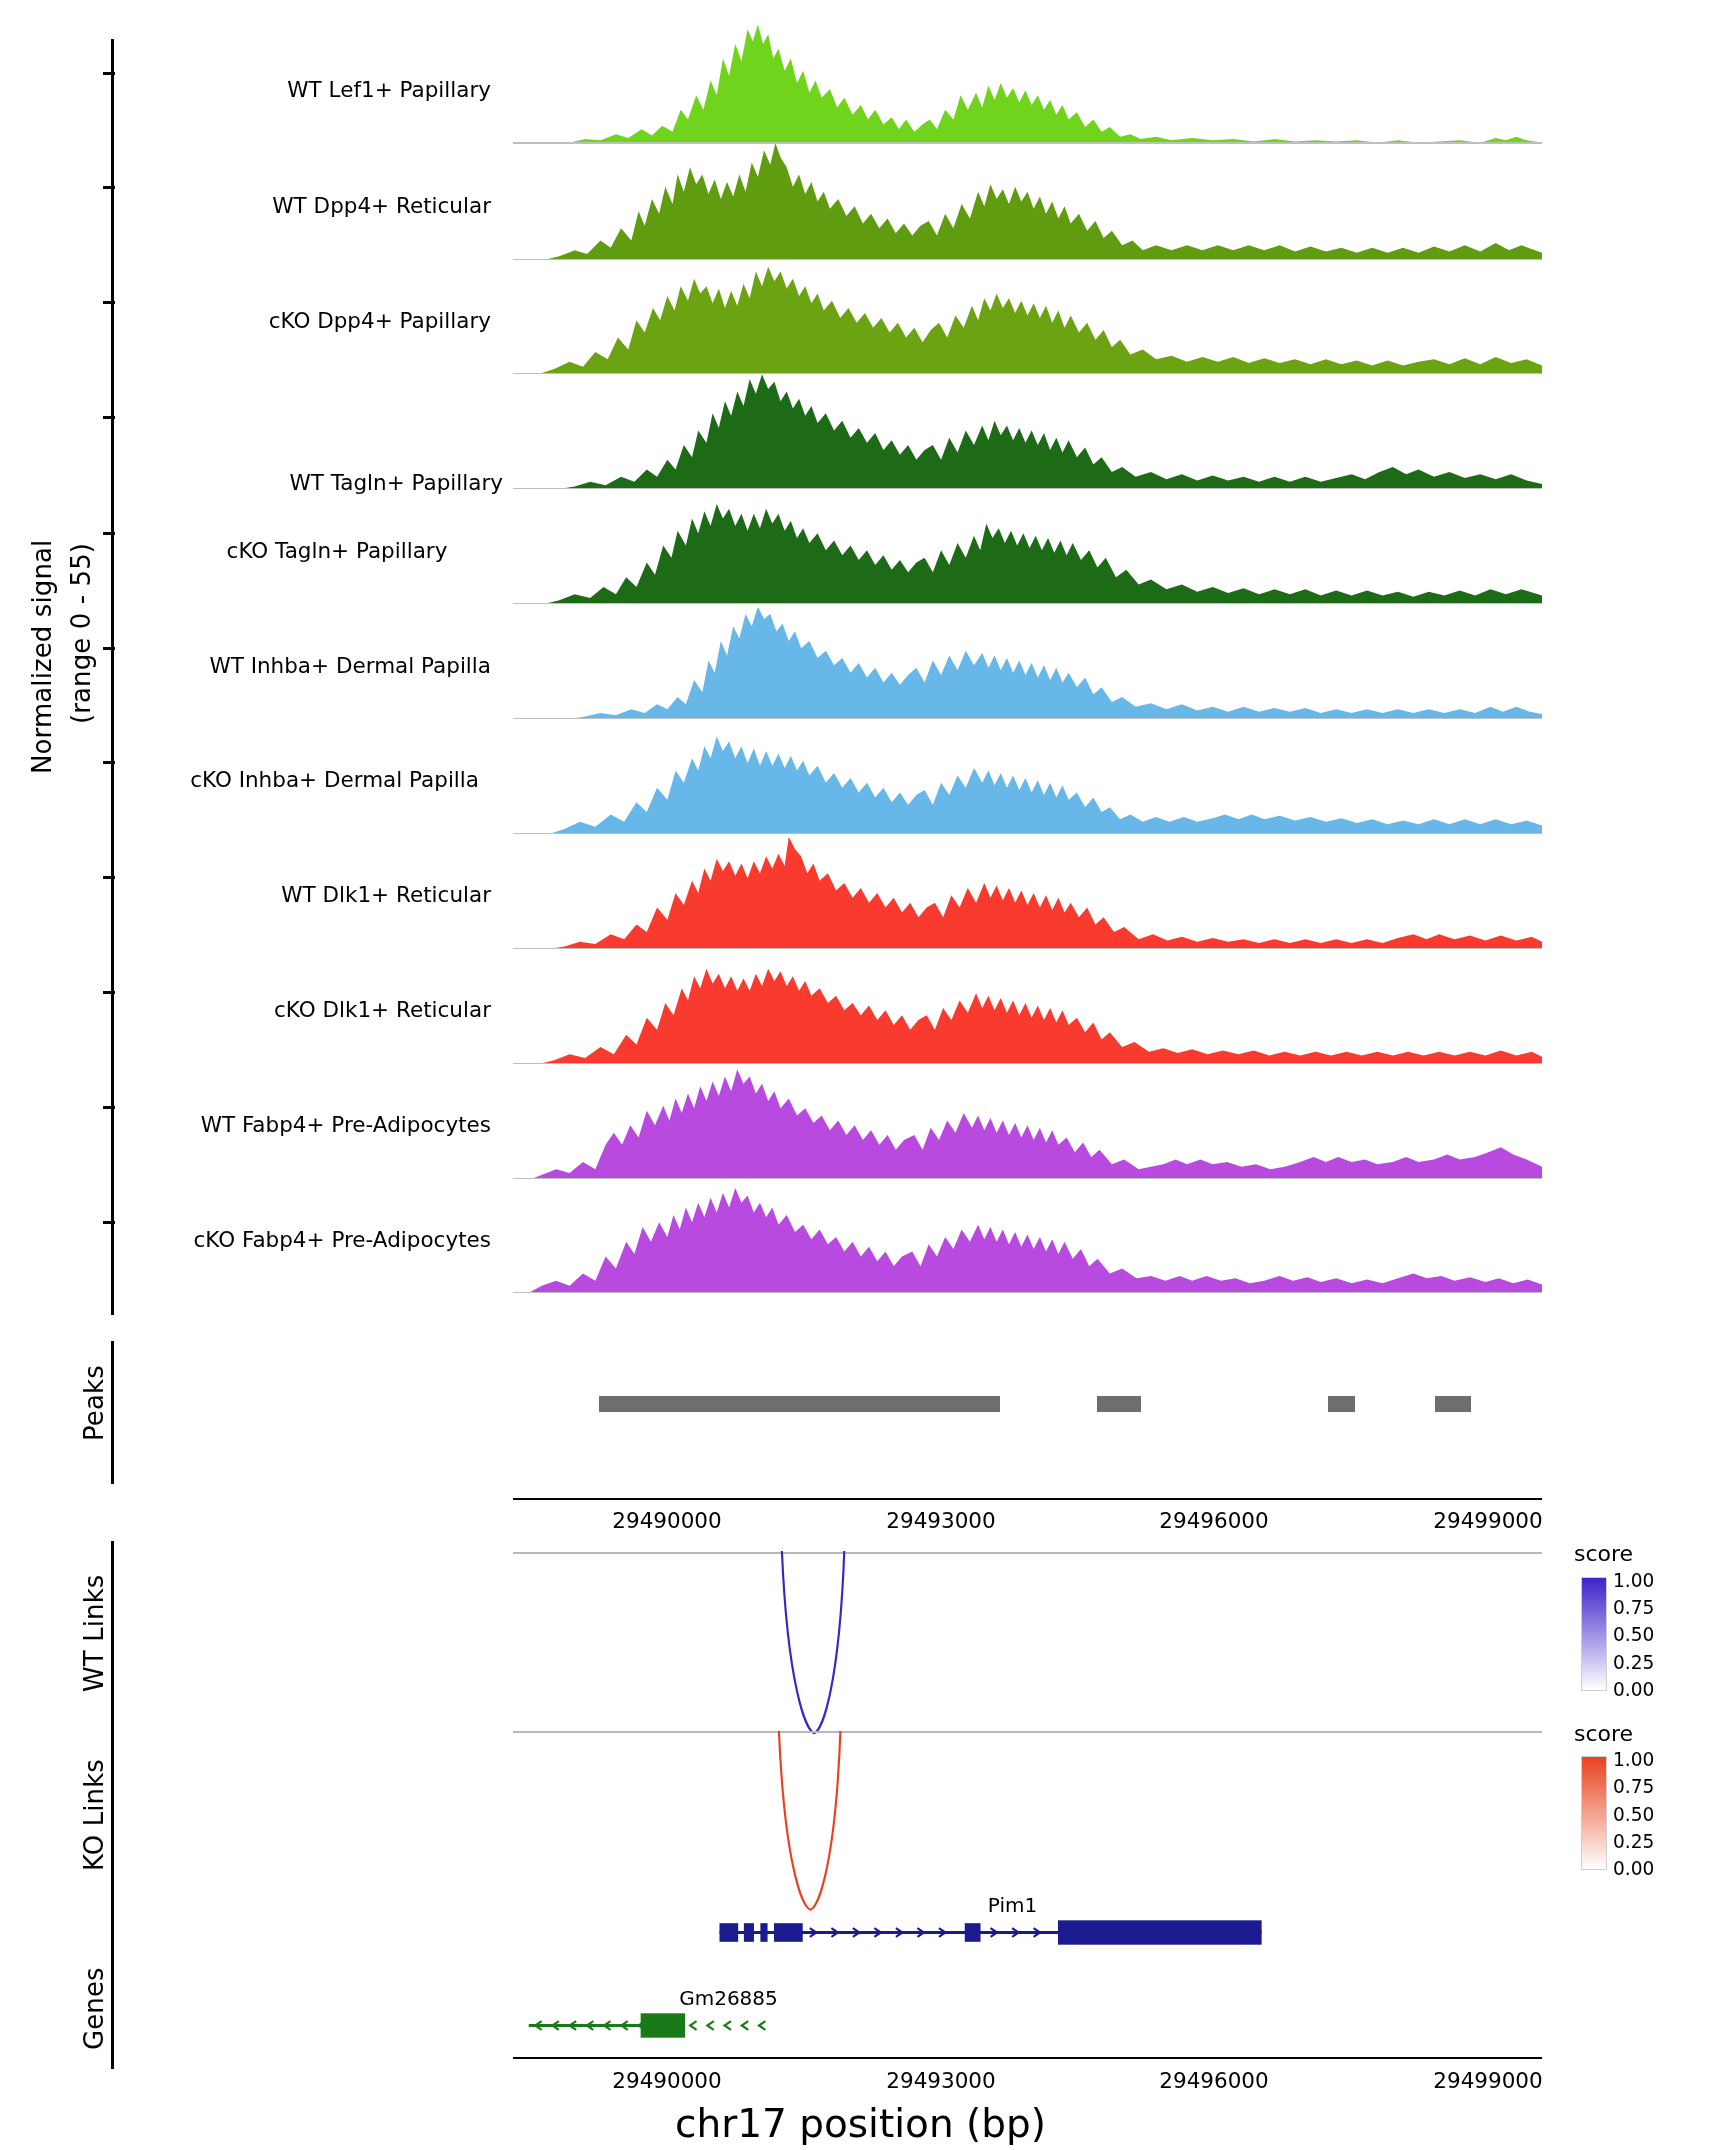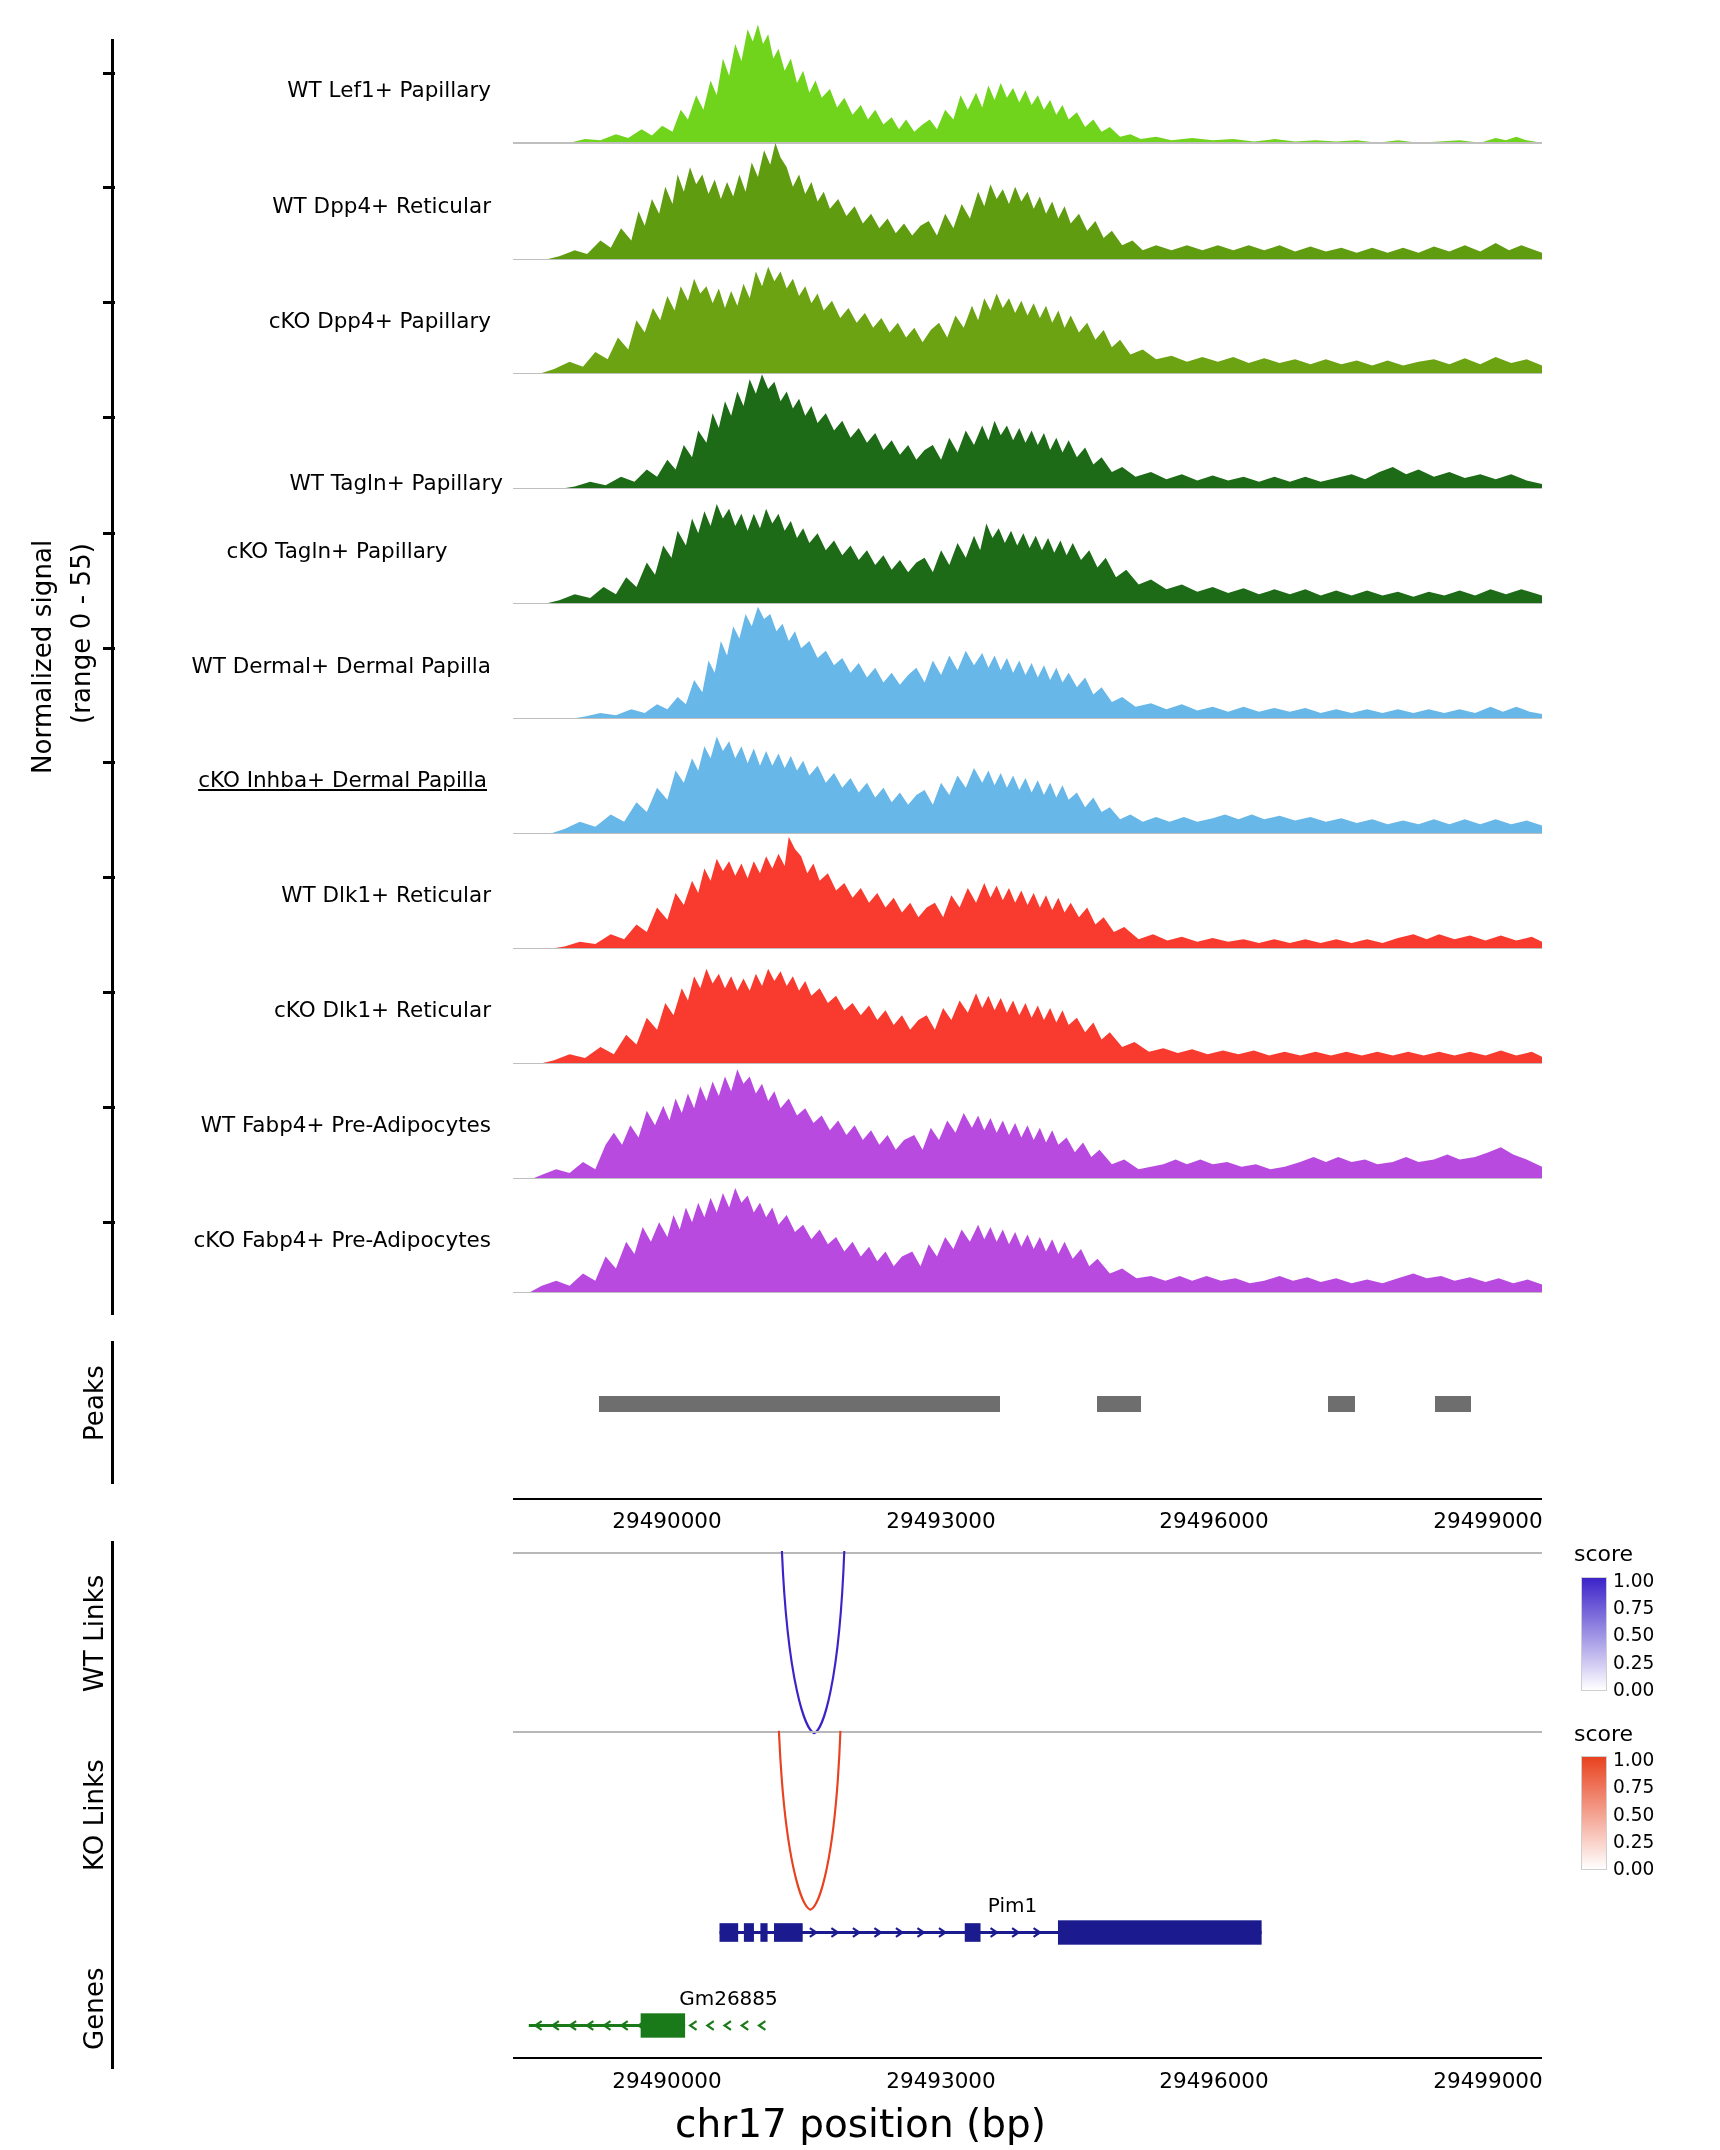--- a/index.html
+++ b/index.html
@@ -92,22 +92,22 @@
   <div class="tick" style="left:103px;top:876px;"></div>
   <div class="tick" style="left:103px;top:991px;"></div>
   <div class="tick" style="left:103px;top:1106px;"></div>
   <div class="tick" style="left:103px;top:1221px;"></div>
 
   <div class="track-label" style="top:79px;width:308px;left:183px;">WT Lef1+ Papillary</div>
   <div class="track-label" style="top:195px;width:308px;left:183px;">WT Dpp4+ Reticular</div>
   <div class="track-label" style="top:310px;width:308px;left:183px;">cKO Dpp4+ Papillary</div>
   <div class="track-label" style="top:424px;width:308px;left:195px;margin-top:48px;">WT Tagln+ Papillary</div>
   <div class="track-label" style="top:540px;width:308px;left:183px;text-align:center;">cKO Tagln+ Papillary</div>
-  <div class="track-label" style="top:655px;width:337px;left:154px;">WT Dermal+ Dermal Papilla</div>
-  <div class="track-label" style="top:769px;width:351px;left:136px;text-decoration:underline;">cKO Inhba+ Dermal Papilla</div>
+  <div class="track-label" style="top:655px;width:337px;left:154px;">WT Inhba+ Dermal Papilla</div>
+  <div class="track-label" style="top:769px;width:351px;left:128px;">cKO Inhba+ Dermal Papilla</div>
   <div class="track-label" style="top:884px;width:308px;left:183px;">WT Dlk1+ Reticular</div>
   <div class="track-label" style="top:999px;width:308px;left:183px;">cKO Dlk1+ Reticular</div>
   <div class="track-label" style="top:1114px;width:358px;left:133px;">WT Fabp4+ Pre-Adipocytes</div>
   <div class="track-label" style="top:1229px;width:366px;left:125px;">cKO Fabp4+ Pre-Adipocytes</div>
 
   <div class="track-area" style="top:21.5px;height:122px;">
     <svg class="track-svg" viewBox="0 0 1000 100" preserveAspectRatio="none">
       <path fill="#6fd41b" d="M0,100 L40,100 L55,99 L70,96 L85,97 L100,92 L112,95 L125,88 L135,93 L145,85 L155,90 L163,72 L170,80 L178,60 L185,72 L192,48 L198,60 L204,30 L210,44 L216,18 L222,32 L228,6 L233,16 L238,2 L243,18 L248,10 L253,30 L258,22 L264,40 L270,30 L276,50 L282,40 L288,58 L294,48 L300,62 L308,55 L315,70 L322,62 L330,76 L338,68 L345,80 L352,72 L360,84 L368,78 L375,88 L382,80 L390,90 L398,84 L405,80 L412,88 L420,72 L428,80 L435,60 L442,72 L450,58 L456,70 L462,52 L468,64 L474,50 L480,62 L486,54 L492,66 L498,56 L504,68 L510,60 L516,72 L522,64 L528,76 L534,68 L540,80 L548,74 L556,86 L564,80 L572,90 L580,86 L590,94 L600,92 L610,96 L625,94 L640,97 L660,95 L680,97 L700,96 L720,98 L740,96 L760,98 L780,97 L800,98 L820,97 L840,99 L860,97 L880,99 L900,98 L920,97 L940,99 L955,95 L965,97 L975,94 L985,97 L1000,99 L1000,100 Z"></path>
     </svg>
     <div class="track-base"></div>

